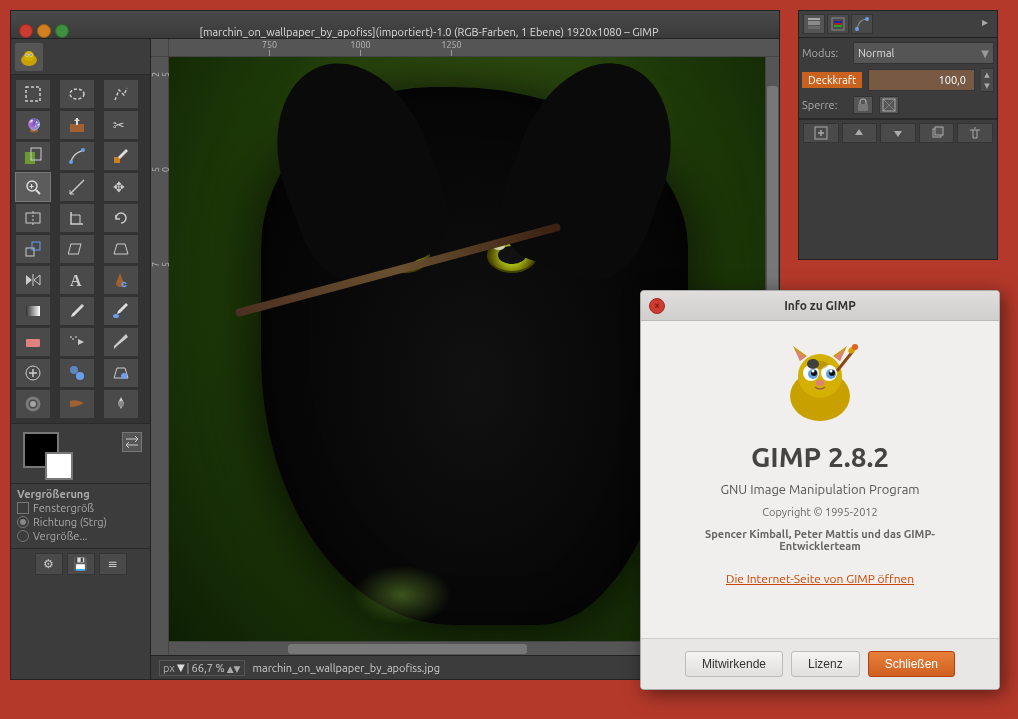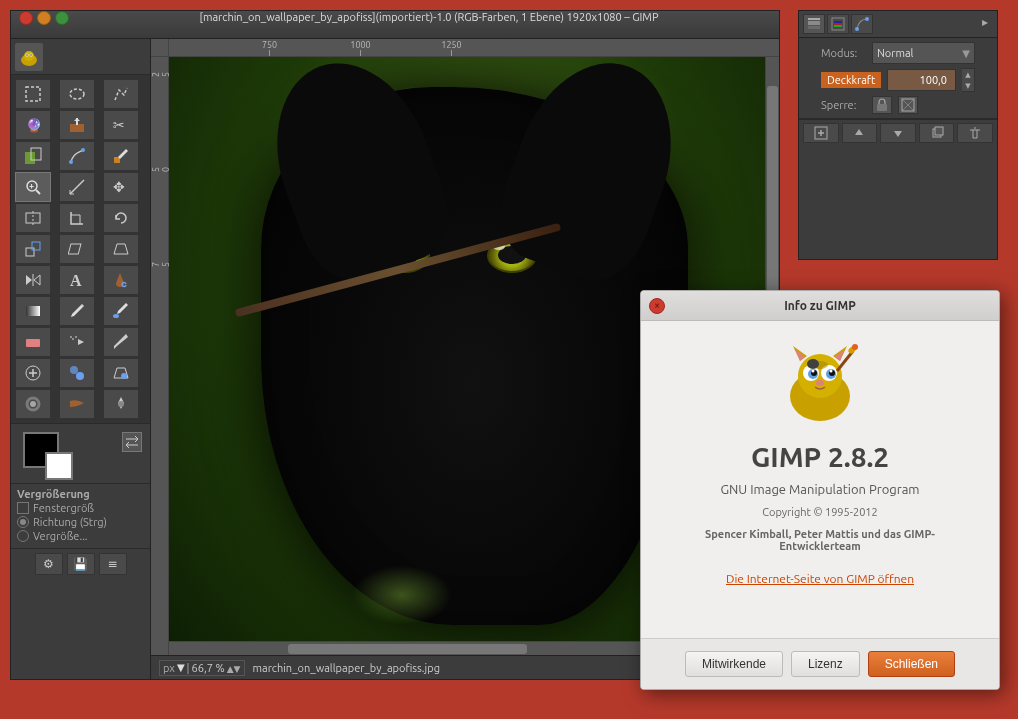--- a/index.html
+++ b/index.html
@@ -23,21 +23,21 @@
       background: #3c3c3c;
       border: 1px solid #222;
       display: flex;
       flex-direction: column;
     }
 
     .gimp-titlebar {
       background: linear-gradient(to bottom, #4a4a4a, #3a3a3a);
       height: 28px;
       display: flex;
-      align-items: flex-start;
+      align-items: flex-end;
       padding: 0 8px;
       gap: 18px;
       border-bottom: 1px solid #222;
     }
 
     .window-controls {
       display: flex;
       gap: 4px;
     }
     .btn-close { width: 14px; height: 14px; border-radius: 50%; background: #cc3b2f; border: 1px solid #a02820; cursor: pointer; }
@@ -308,21 +308,21 @@
       gap: 4px;
       border-bottom: 1px solid #222;
     }
     .layers-title {
       color: #ddd;
       font-size: 11px;
       flex: 1;
     }
 
     .layers-controls {
-      padding: 4px 22px;
+      padding: 4px 3px;
       display: flex;
       flex-direction: column;
       gap: 4px;
       border-bottom: 1px solid #2a2a2a;
     }
     .layers-mode-row {
       display: flex;
       align-items: center;
       gap: 6px;
     }

